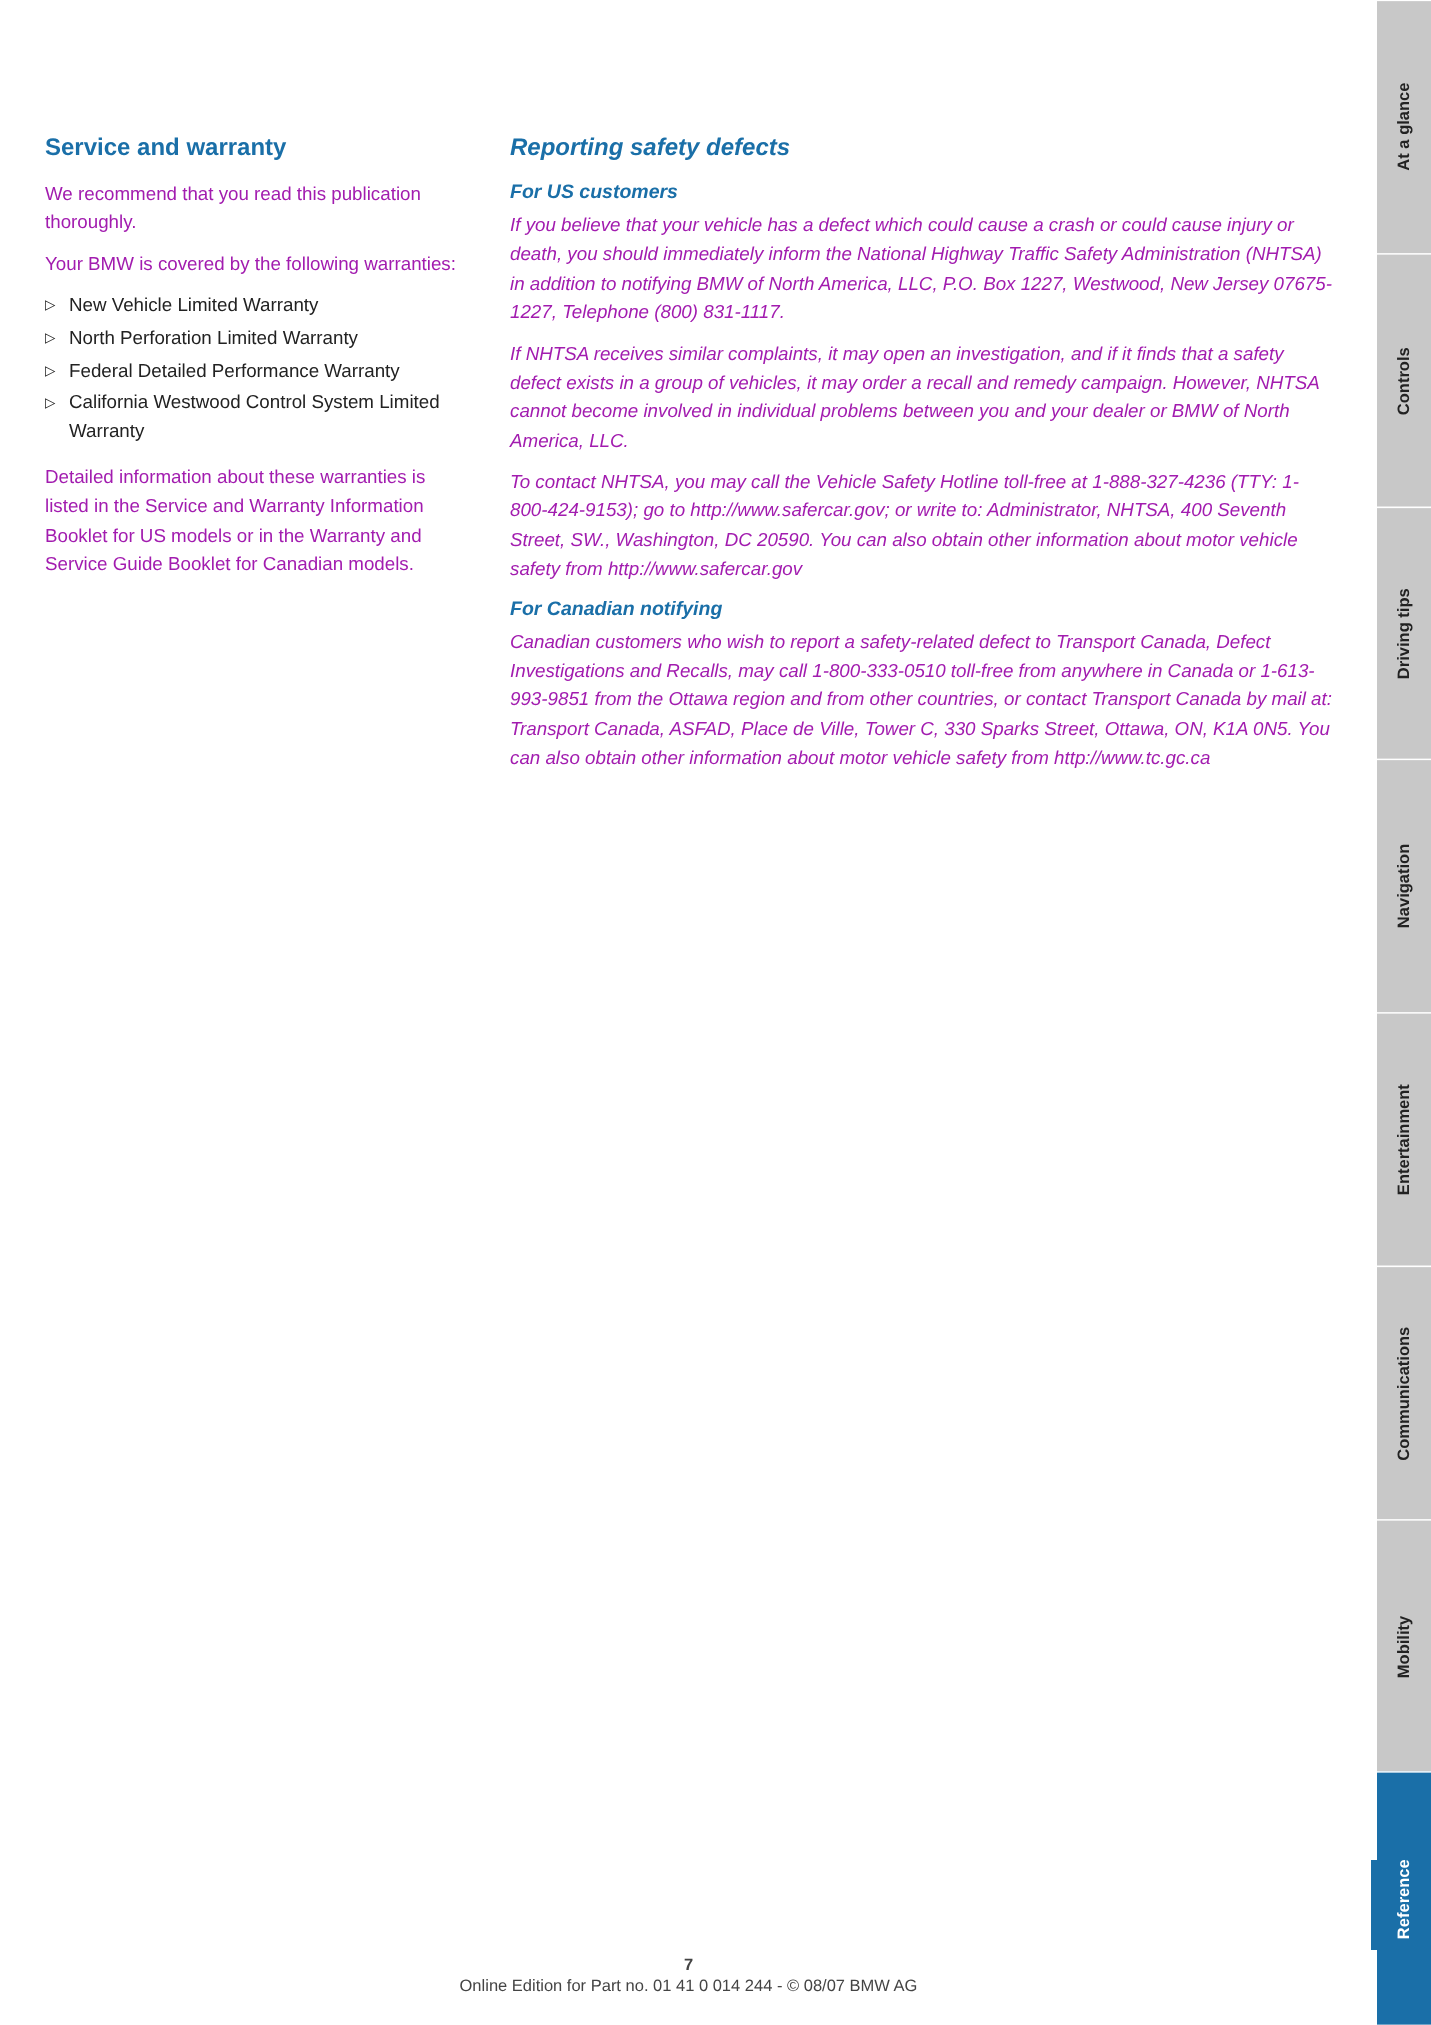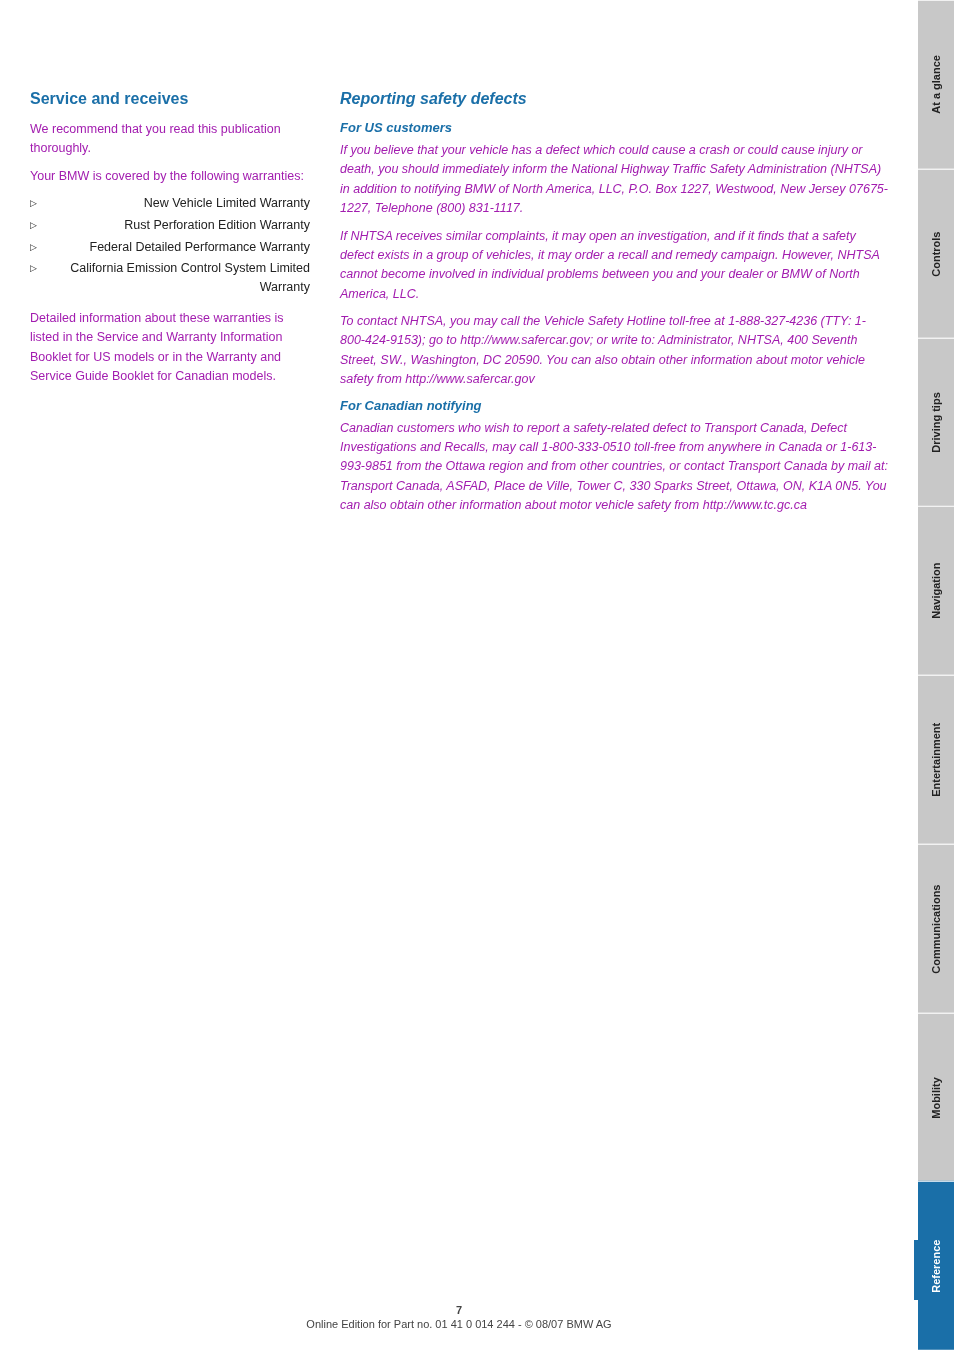--- a/index.html
+++ b/index.html
@@ -91,21 +91,20 @@
       font-size: 12.5px;
       line-height: 1.55;
       margin-bottom: 8px;
       color: #a21caf;
     }
 
     ul.bullet-list {
       list-style: none;
       margin: 8px 0 12px 0;
       padding: 0;
-      text-align: right;
     }
     ul.bullet-list li {
       font-size: 12.5px;
       line-height: 1.5;
       padding-left: 16px;
       position: relative;
       margin-bottom: 3px;
     }
     ul.bullet-list li::before {
       content: "▷";
@@ -152,28 +151,28 @@
   <div class="sidebar-tab">Navigation</div>
   <div class="sidebar-tab">Entertainment</div>
   <div class="sidebar-tab">Communications</div>
   <div class="sidebar-tab">Mobility</div>
   <div class="sidebar-tab highlight">Reference</div>
 </div>
 
 <div class="main-content">
 
   <div class="left-col">
-    <h2 class="section-title">Service and receives</h2>
+    <h2 class="section-title">Service and warranty</h2>
     <p>We recommend that you read this publication thoroughly.</p>
     <p>Your BMW is covered by the following warranties:</p>
     <ul class="bullet-list">
       <li>New Vehicle Limited Warranty</li>
-      <li>Rust Perforation Edition Warranty</li>
+      <li>North Perforation Limited Warranty</li>
       <li>Federal Detailed Performance Warranty</li>
-      <li>California Emission Control System Limited Warranty</li>
+      <li>California Westwood Control System Limited Warranty</li>
     </ul>
     <p>Detailed information about these warranties is listed in the Service and Warranty Information Booklet for US models or in the Warranty and Service Guide Booklet for Canadian models.</p>
   </div>
 
   <div class="right-col">
     <h2 class="section-title">Reporting safety defects</h2>
 
     <h3 class="subsection-title">For US customers</h3>
     <p>If you believe that your vehicle has a defect which could cause a crash or could cause injury or death, you should immediately inform the National Highway Traffic Safety Administration (NHTSA) in addition to notifying BMW of North America, LLC, P.O. Box 1227, Westwood, New Jersey 07675-1227, Telephone (800) 831-1117.</p>
     <p>If NHTSA receives similar complaints, it may open an investigation, and if it finds that a safety defect exists in a group of vehicles, it may order a recall and remedy campaign. However, NHTSA cannot become involved in individual problems between you and your dealer or BMW of North America, LLC.</p>

